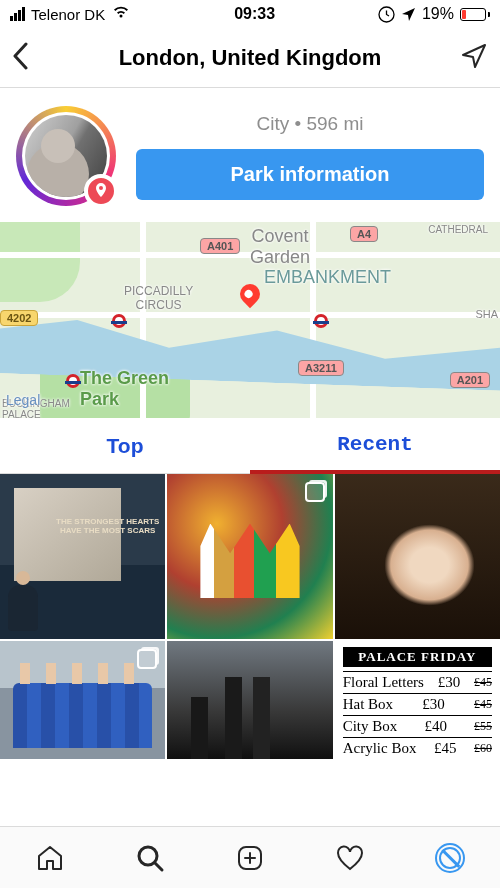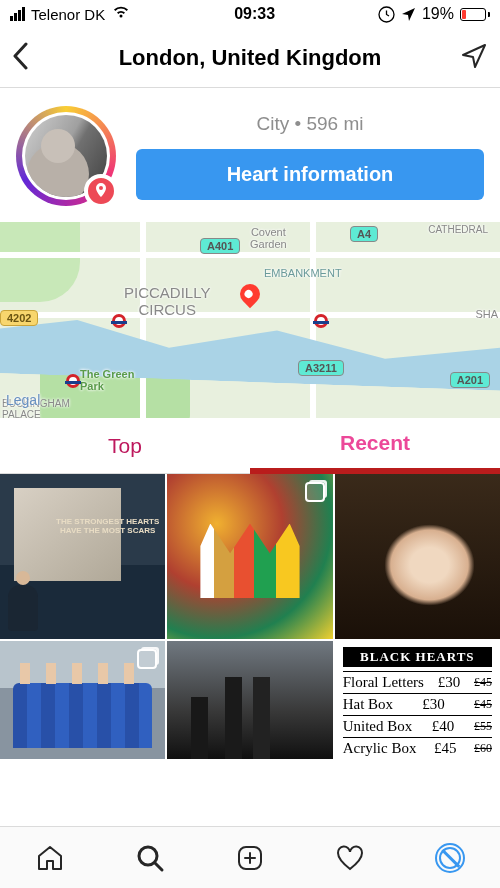--- a/index.html
+++ b/index.html
@@ -110,46 +110,46 @@
     transform: skewY(2deg);
     clip-path: polygon(0 40%, 18% 20%, 35% 55%, 55% 25%, 75% 60%, 100% 35%, 100% 100%, 0 100%);
   }
   .map .street { position:absolute; background:#fff; }
   .street.s1 { left:0; right:0; top:30px; height:6px; }
   .street.s2 { left:0; right:0; top:90px; height:6px; }
   .street.s3 { left:140px; top:0; bottom:0; width:6px; }
   .street.s4 { left:310px; top:0; bottom:0; width:6px; }
   .map .park1 { position:absolute; left:40px; top:135px; width:150px; height:70px; background:#b5e0a4; border-radius:12px; }
   .map .park2 { position:absolute; left:0; top:0; width:80px; height:80px; background:#c8e8b8; border-radius:0 0 40px 0; }
-  .map-label { position:absolute; font-size:11px; color:#888; font-weight:500; text-shadow: 0 0 3px #fff, 0 0 3px #fff; }
+  .map-label { position:absolute; font-size:18px; color:#888; font-weight:500; text-shadow: 0 0 3px #fff, 0 0 3px #fff; }
   .map-label.green { color:#5a9b4a; font-weight:600; }
   .road-shield {
-    position:absolute; background:#5eead4; border:1.5px solid #888; border-radius:4px;
+    position:absolute; background:#fca5a5; border:1.5px solid #888; border-radius:4px;
     padding:1px 6px; font-size:11px; font-weight:700; color:#555;
   }
   .road-shield.yellow { background:#f8d66d; border-color:#c9a43a; color:#6b5512;}
   .tube { position:absolute; width:14px; height:14px; border:3px solid #d4232a; border-radius:50%; background:#fff;}
   .tube::after { content:""; position:absolute; left:-4px; right:-4px; top:4px; height:3px; background:#1a3e8c; }
   .map-pin {
     position:absolute; left:240px; top:62px;
   }
   .map-pin-head { width:20px; height:20px; background:#ff3b30; border-radius:50% 50% 50% 0; transform:rotate(-45deg); }
   .map-pin-head::after { content:""; position:absolute; left:5px; top:5px; width:8px; height:8px; background:#fff; border-radius:50%; }
 
   
   .tabs {
     display:flex;
     height:56px;
     border-bottom:1px solid #dbdbdb;
   }
   .tab {
     flex:1; display:flex; align-items:center; justify-content:center;
-    font-size:21px; color:#be185d; font-weight:400;
-  }
-  .tab.active { color:#ec4899; font-weight:600; border-bottom:6px solid #b91c1c; margin-bottom:-1px; }
+    font-size:21px; color:#1d4ed8; font-weight:700;
+  }
+  .tab.active { color:#1d4ed8; font-weight:600; border-bottom:4px solid #b91c1c; margin-bottom:-1px;font-family:Liberation Mono, monospace; }
 
   
   .grid {
     display:grid;
     grid-template-columns: 1fr 1fr 1fr;
     gap:2px;
   }
   .cell {
     aspect-ratio:1/1;
     background:#ccc;
@@ -284,37 +284,37 @@
         <div class="avatar"></div>
       </div>
     <div class="pin-badge">
       <svg width="14" height="16" viewBox="0 0 14 16">
           <path d="M7 0a5 5 0 00-5 5c0 4 5 9 5 9s5-5 5-9a5 5 0 00-5-5zm0 7a2 2 0 110-4 2 2 0 010 4z" fill="#fff"></path>
         </svg>
     </div>
   </div>
   <div class="location-info">
     <div class="location-meta">City • 596 mi</div>
-    <button class="view-btn">Heart information</button>
+    <button class="view-btn">Park information</button>
   </div>
 </div>
 
 <div class="map">
   <div class="park2"></div>
   <div class="park1"></div>
   <div class="street s1"></div>
   <div class="street s2"></div>
   <div class="street s3"></div>
   <div class="street s4"></div>
   <div class="river"></div>
 
   <div class="map-label" style="left:250px; top:4px; text-align:center; white-space:pre">Covent
 Garden</div>
   <div class="map-label" style="left:264px; top:45px; color:#6a9a9a">EMBANKMENT</div>
-  <div class="map-label" style="left:124px; top:62px; text-align:center; font-size:15px; white-space:pre">PICCADILLY
+  <div class="map-label" style="left:124px; top:62px; text-align:center; font-size:12px; white-space:pre">PICCADILLY
 CIRCUS</div>
   <div class="map-label green" style="left:80px; top:146px; white-space:pre">The Green
 Park</div>
   <div class="map-label" style="left:2px; top:176px; font-size:10px; white-space:pre">BUCKINGHAM
 PALACE</div>
   <div class="map-label" style="right:12px; top:2px; font-size:10px">CATHEDRAL</div>
   <div class="map-label" style="right:2px; top:86px; font-size:11px">SHA</div>
   <div class="map-label" style="left:6px; top:170px; font-size:14px; color:#6890c0">Legal</div>
 
   <div class="road-shield" style="left:200px; top:16px">A401</div>
@@ -345,33 +345,33 @@
   <div class="cell c2">
     <span class="multi"></span>
   </div>
   <div class="cell c3"></div>
 
   <div class="cell c4">
     <span class="multi"></span>
   </div>
   <div class="cell c5"></div>
   <div class="cell c6">
-    <div class="bf">BLACK HEARTS</div>
+    <div class="bf">PALACE FRIDAY</div>
     <div class="row">
         <span>Floral Letters</span> 
         <span>£30</span>
         <span class="old">£45</span>
       </div>
     <div class="row">
         <span>Hat Box</span> 
         <span>£30</span>
         <span class="old">£45</span>
       </div>
     <div class="row">
-        <span>United Box</span> 
+        <span>City Box</span> 
         <span>£40</span>
         <span class="old">£55</span>
       </div>
     <div class="row">
         <span>Acrylic Box</span> 
         <span>£45</span>
         <span class="old">£60</span>
       </div>
   </div>
 </div>

